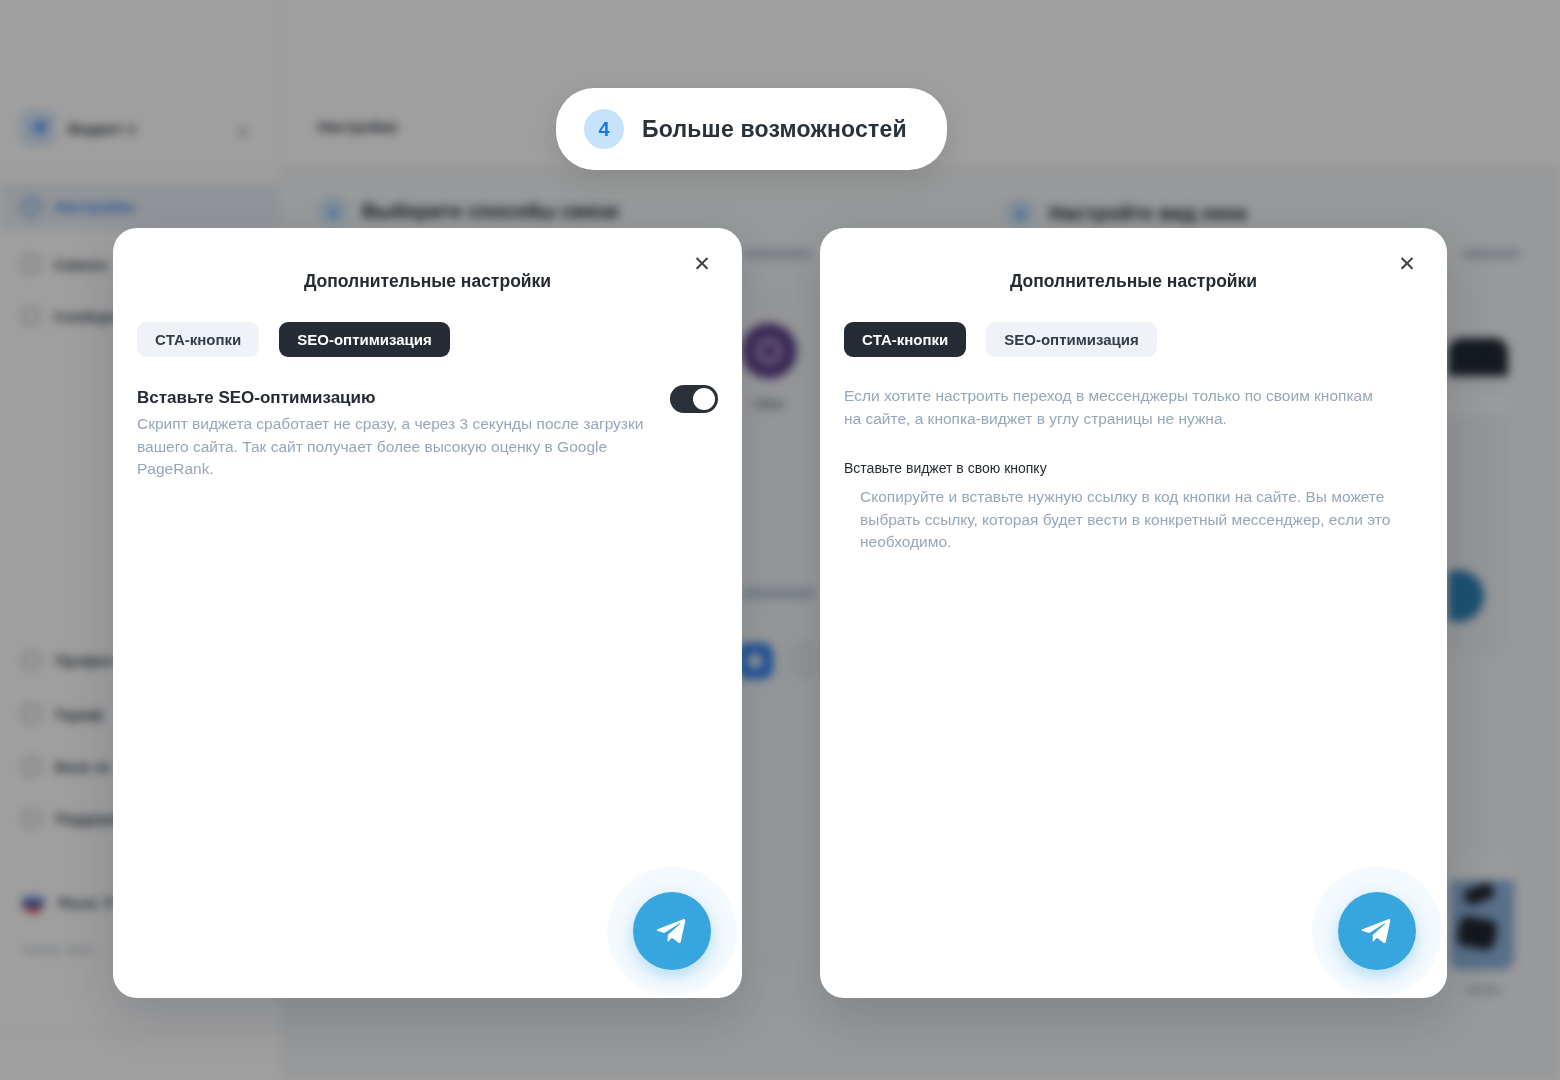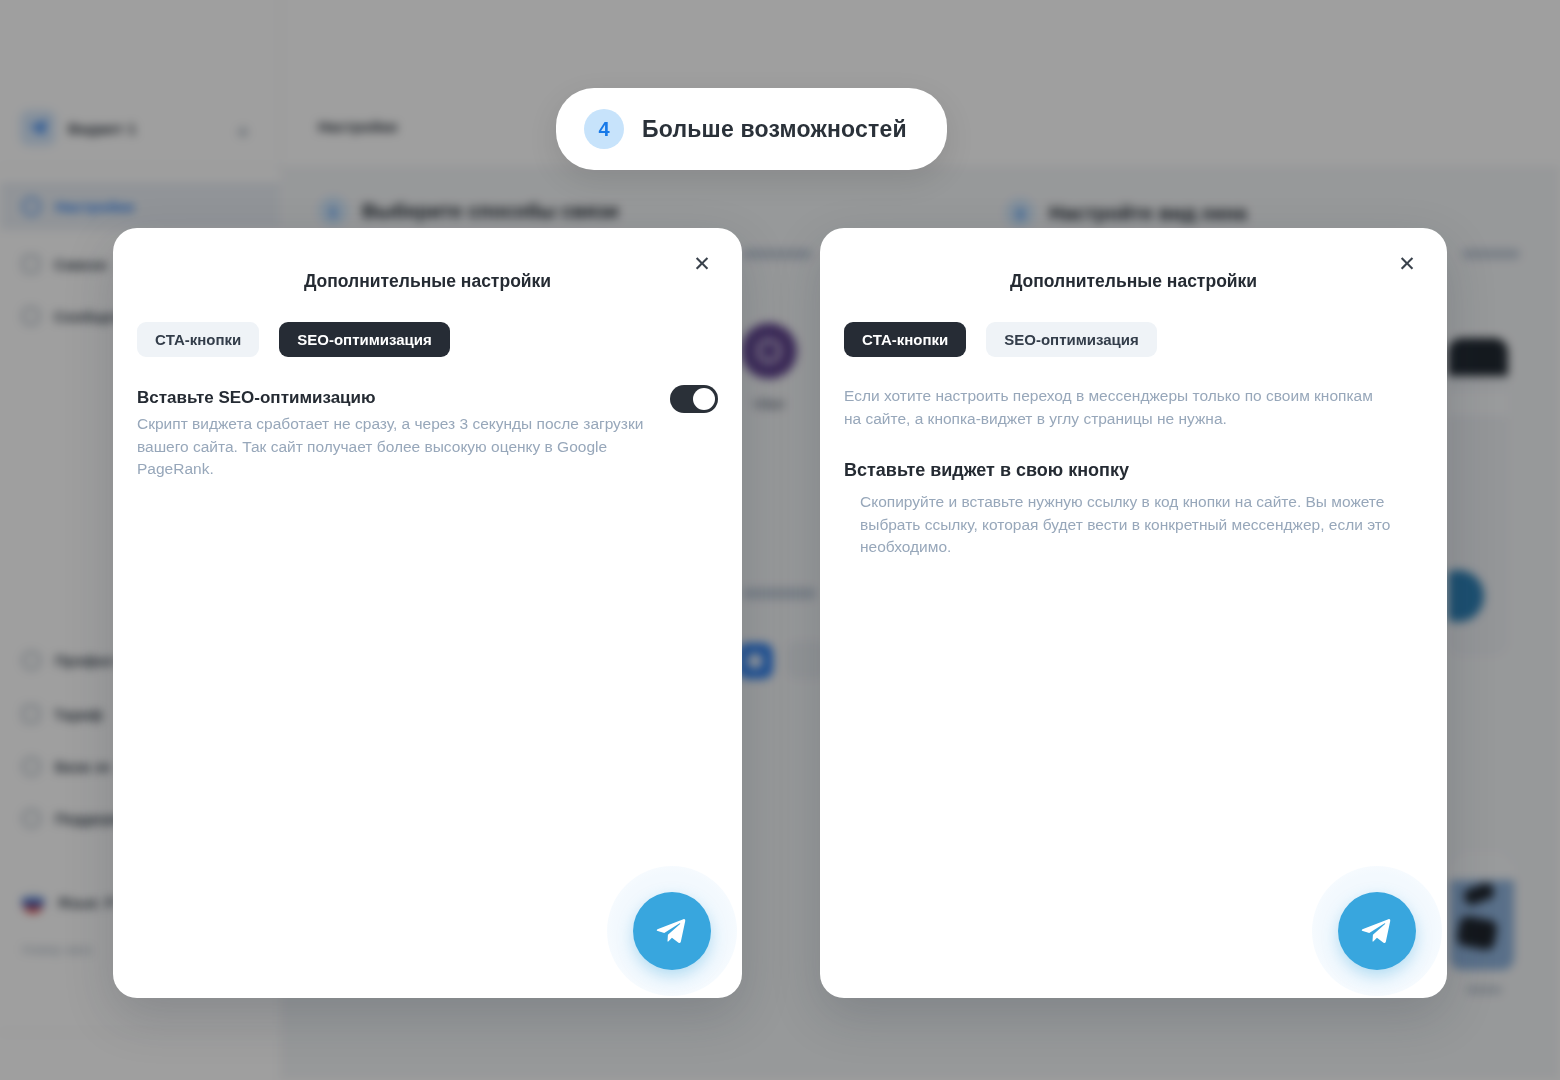--- a/index.html
+++ b/index.html
@@ -86,21 +86,21 @@
   .toggle-label { font-size:17px; font-weight:700; color:#252B33; padding-top:3px; }
   .toggle { position:relative; width:48px; height:28px; border-radius:14px; border:none; cursor:pointer; flex:none; }
   .toggle.on { background:#2A3038; }
   .toggle.off { background:#DEE4EC; }
   .knob { position:absolute; top:3px; width:22px; height:22px; border-radius:50%; background:#fff; }
   .toggle.on .knob { right:3px; }
   .toggle.off .knob { left:3px; }
 
   .desc { font-size:15.5px; line-height:22.5px; color:#97A7BA; max-width:535px; }
 
-  .sub-heading { margin:30px 24px 0; font-size:18px; font-weight:700; color:#252B33; }
+  .sub-heading { margin:30px 24px 0; font-size:14px; font-weight:400; color:#252B33; }
 
   .link-field { margin:20px 24px 0; border:1px solid #E3E9EF; border-radius:10px; padding:9px 16px 10px;
                 display:flex; align-items:center; justify-content:space-between; }
   .link-texts { min-width:0; }
   .link-label { font-size:12.5px; color:#94A3B5; }
   .link-value { margin-top:2px; font-size:16px; color:#1C232C; white-space:nowrap; }
   .copy-btn { background:none; border:none; cursor:pointer; width:26px; height:26px; position:relative; flex:none; }
   .copy-icon { position:absolute; inset:2px; }
   .copy-icon::before { content:""; position:absolute; left:0; top:0; width:13px; height:13px; border:2.5px solid #2F80ED; border-radius:4px; }
   .copy-icon::after { content:""; position:absolute; right:0; bottom:0; width:13px; height:13px; border:2.5px solid #2F80ED; border-radius:4px; background:#fff; }

